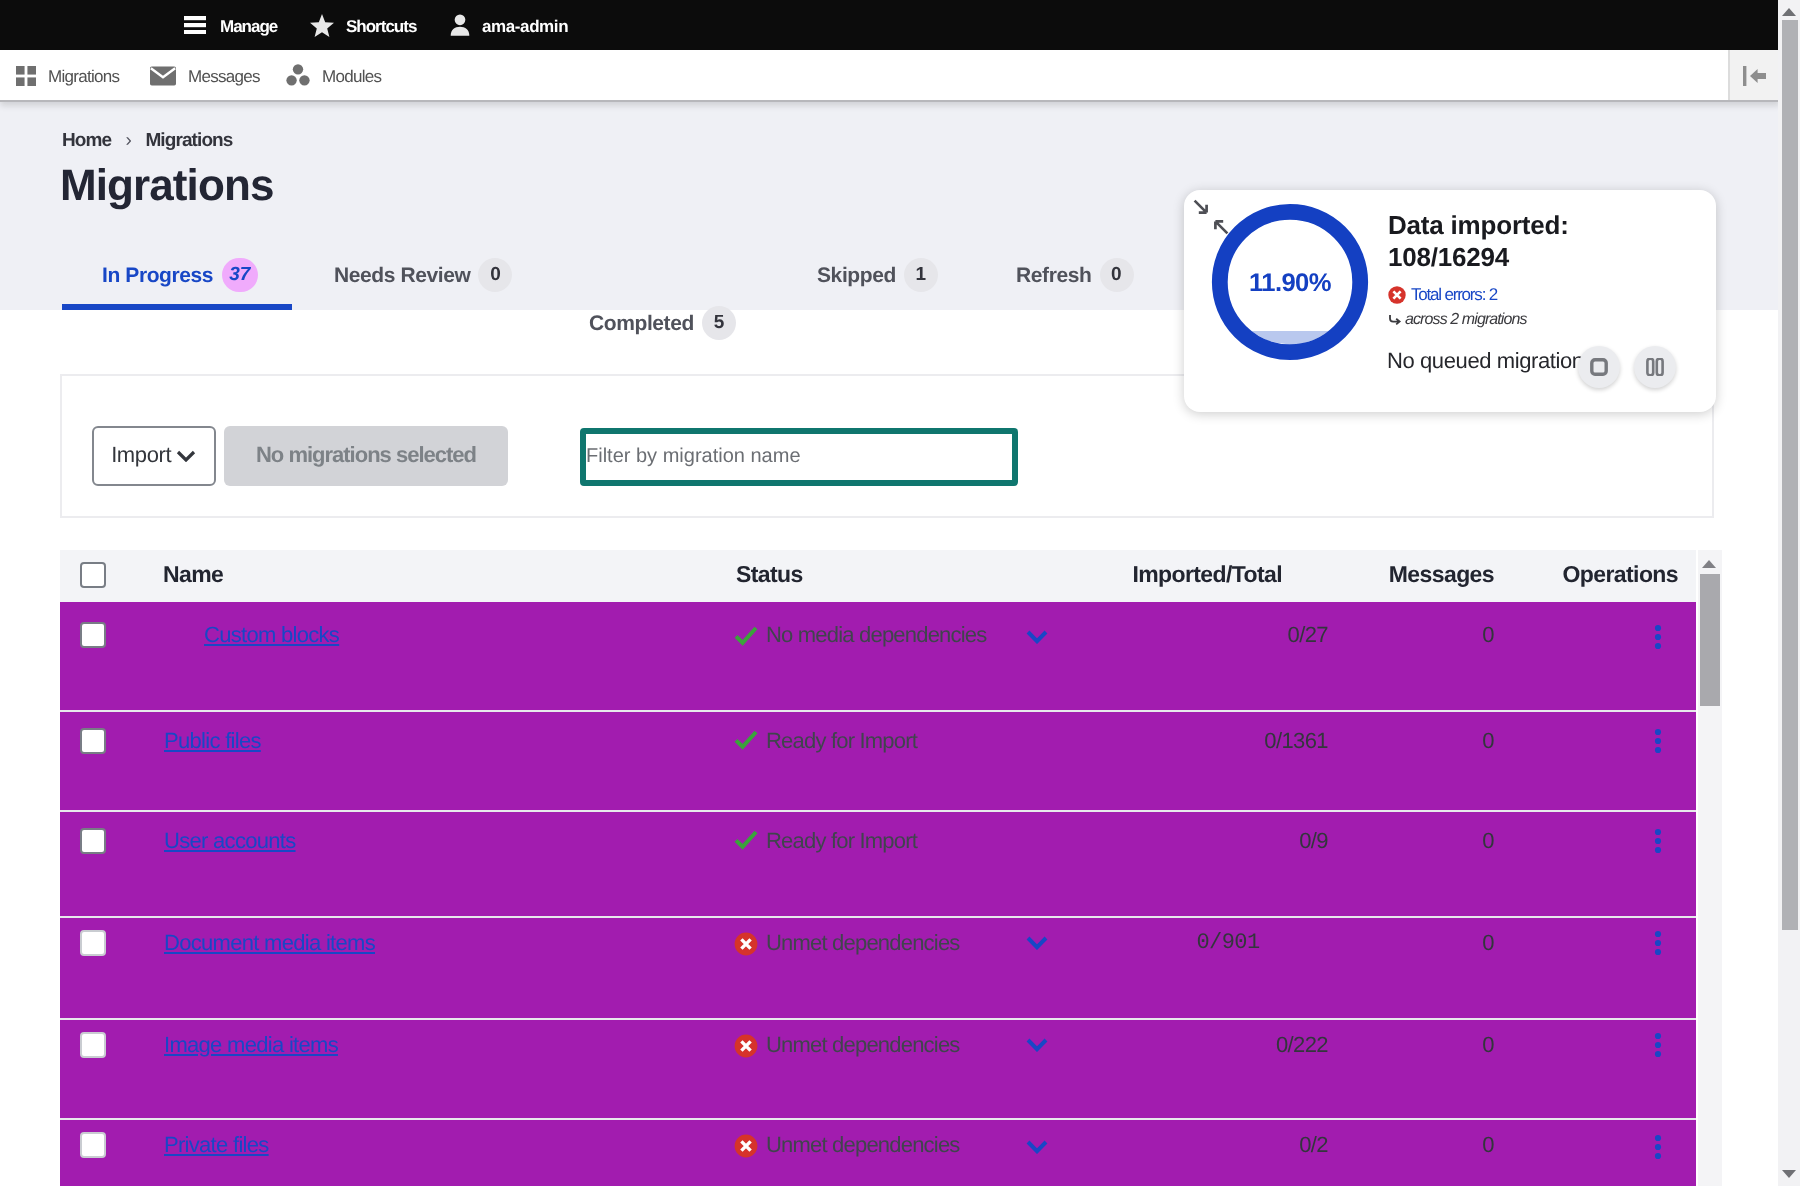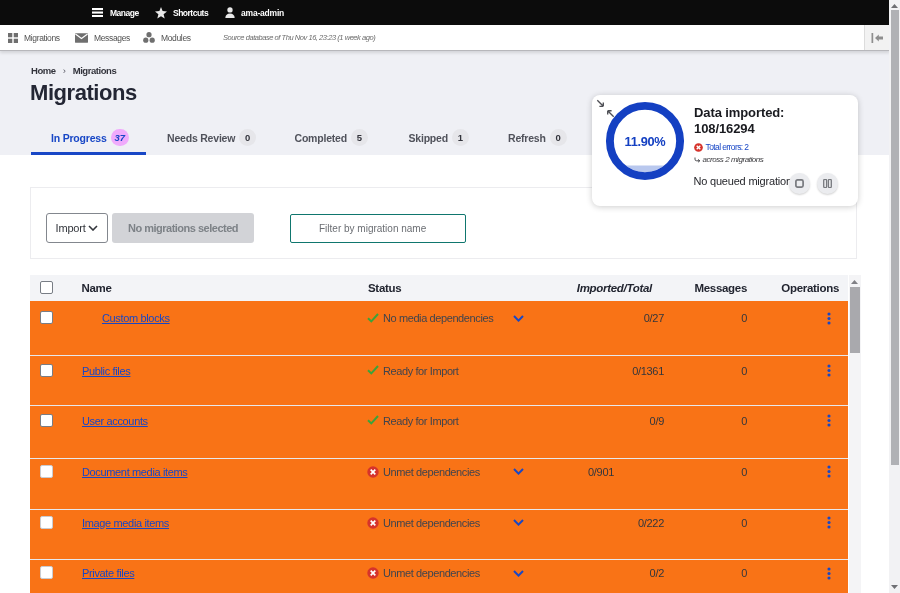--- a/index.html
+++ b/index.html
@@ -22,23 +22,23 @@
   
   .tab { position:absolute; top:124.5px; height:26px; font-size:10.5px; font-weight:bold; letter-spacing:-0.2px; color:#50525b; display:flex; align-items:center; }
   .tab .badge { margin-left:4px; min-width:17px; height:17px; padding:0 4px; border-radius:9px; background:#e6e6ea; color:#33343c; font-size:9.5px; display:flex; align-items:center; justify-content:center; letter-spacing:0; }
   .tab.active { color:#1847c6; }
   .tab.active .badge { background:#f0abfc; color:#1847c6;font-style:italic; }
   #tabline { position:absolute; left:31px; top:152px; width:115px; height:3px; background:#1847c6; }
   
   #panel { position:absolute; left:30px; top:187px; width:827px; height:72px; background:#fff; border:1px solid #ececef; }
   #btnImport { position:absolute; left:46px; top:213px; width:62px; height:30px; background:#fff; border:1px solid #83878e; border-radius:3px; font-size:11px; color:#33363c; display:flex; align-items:center; justify-content:center; letter-spacing:-0.2px; }
   #btnNoMig { position:absolute; left:112px; top:213px; width:142px; height:30px; background:#d2d3d7; border:none; border-radius:3px; font-size:11px; font-weight:bold; color:#7d8287; display:flex; align-items:center; justify-content:center; letter-spacing:-0.5px; }
-  #filter { position:absolute; left:290px; top:213.5px; width:176px; height:29.5px; background:#fff; border:1px solid #0f766e; border-radius:2px; font-size:10px; color:#6b6e73; display:flex; align-items:center; padding-left:28px; letter-spacing:0; }
-  
-  #table { position:absolute; left:30px; top:275px; width:818px; height:318px; background:#f97316; }
+  #filter { position:absolute; left:290px; top:213.5px; width:219px; height:29.5px; background:#fff; border:3px solid #0f766e; border-radius:2px; font-size:10px; color:#6b6e73; display:flex; align-items:center; padding-left:0; letter-spacing:0; }
+  
+  #table { position:absolute; left:30px; top:275px; width:818px; height:318px; background:#a21caf; }
   #thead { position:absolute; left:0; top:0; width:818px; height:25.5px; background:#f3f4f7; }
   .th { position:absolute; top:0; height:26px; display:flex; align-items:center; font-size:11.5px; font-weight:bold; color:#222530; letter-spacing:-0.3px; }
   .rowline { position:absolute; left:0; width:818px; height:1px; background:#e7e8ec; }
   .cb { position:absolute; left:10px; width:13px; height:13px; border:1px solid #787d85; border-radius:2px; background:#fff; }
   .cb.dis { border-color:#c9ccd1; }
   .link { font-size:11px; letter-spacing:-0.35px; color:#1847c6; text-decoration:underline; }
   .stattx { font-size:11px; letter-spacing:-0.4px; color:#40444d; }
   .num { font-size:11px; letter-spacing:-0.3px; color:#33363c; }
   
   #sb-page { position:absolute; left:889px; top:0; width:11px; height:593px; background:#f2f2f4; z-index:40; }
@@ -92,48 +92,47 @@
     <span style="margin-left:6px">Messages</span>
   </div>
   <div class="b2item" style="left:143px;">
     <svg width="12" height="11" viewBox="0 0 15 14">
         <circle cx="7.5" cy="3.4" r="3.3" fill="#6f6f6f"></circle>
         <circle cx="3.4" cy="10.4" r="3.3" fill="#6f6f6f"></circle>
         <circle cx="11.6" cy="10.4" r="3.3" fill="#6f6f6f"></circle>
       </svg>
     <span style="margin-left:6px">Modules</span>
   </div>
-  <div class="b2item" style="left:223px; font-style:italic; color:#6b6b6b; font-size:7.5px; letter-spacing:-0.45px;">Source database of Thu Nov 16, 23:23 (1 week ago)</div>
   <div style="position:absolute; right:1px; top:0; width:25px; height:25px; background:#f2f2f2; border-left:1px solid #dcdcdc; display:flex; align-items:center; justify-content:center;">
     <svg width="12" height="10" viewBox="0 0 12 10">
         <rect x="0.5" y="0" width="1.7" height="10" fill="#8e8e8e"></rect>
         <path d="M4 5 L7.8 1.5 L7.8 3.5 L12 3.5 L12 6.5 L7.8 6.5 L7.8 8.5 Z" fill="#8e8e8e"></path>
       </svg>
   </div>
 </div>
 <div id="crumb">Home <span class="sep">›</span> Migrations</div>
 <div id="h1">Migrations</div>
 <div class="tab active" style="left:51px;text-align:right;">In Progress<span class="badge">37</span></div>
 <div class="tab" style="left:167px;">Needs&nbsp;Review<span class="badge">0</span></div>
-<div class="tab" style="left:294.5px;">Completed<span class="badge">5</span></div>
+<div class="tab" style="left:294.5px;margin-top:24px;">Completed<span class="badge">5</span></div>
 <div class="tab" style="left:408.5px;">Skipped<span class="badge">1</span></div>
 <div class="tab" style="left:508px;">Refresh<span class="badge">0</span></div>
 <div id="tabline"></div>
 <div id="panel"></div>
 <div id="btnImport">Import&nbsp;<svg width="10" height="6" viewBox="0 0 10 6">
       <polyline points="1,1 5,5 9,1" fill="none" stroke="#33363c" stroke-width="1.6"></polyline>
     </svg></div>
 <div id="btnNoMig">No migrations selected</div>
 <div id="filter">Filter by migration name</div>
 <div id="table">
   <div id="thead">
     <div class="cb" style="top:5.5px;"></div>
     <div class="th" style="left:51.5px;">Name</div>
     <div class="th" style="left:338px;">Status</div>
-    <div class="th" style="left:467px; width:155px; justify-content:flex-end;font-style:italic;">Imported/Total</div>
+    <div class="th" style="left:456px; width:155px; justify-content:flex-end;">Imported/Total</div>
     <div class="th" style="left:634px; width:83px; justify-content:flex-end;">Messages</div>
     <div class="th" style="left:717px; width:92px; justify-content:flex-end;">Operations</div>
   </div>
 
   <div class="rowline" style="top:80px;"></div>
   <div class="rowline" style="top:130.3px;"></div>
   <div class="rowline" style="top:182.5px;"></div>
   <div class="rowline" style="top:233.5px;"></div>
   <div class="rowline" style="top:283.8px;"></div>
 </div>
@@ -201,21 +200,21 @@
         <circle cx="6" cy="6" r="5.7" fill="#d6332b"></circle>
         <path d="M3.7 3.7 L8.3 8.3 M8.3 3.7 L3.7 8.3" stroke="#fff" stroke-width="1.7"></path>
       </svg>
     </div>
 <div class="abs stattx" style="left:383px; top:464.5px; line-height:14px;">Unmet dependencies</div>
 <div class="abs" style="left:513px; top:468.0px;">
       <svg width="11" height="7" viewBox="0 0 11 7">
         <polyline points="1,1 5.5,5.6 10,1" fill="none" stroke="#1847c6" stroke-width="2"></polyline>
       </svg>
     </div>
-<div class="abs num" style="left:588px; top:464.5px; width:100px; line-height:14px; text-align:left;">0/901</div>
+<div class="abs num" style="left:564px; top:464.5px; width:100px; line-height:14px; text-align:center;font-family:Liberation Mono, monospace;">0/901</div>
 <div class="abs num" style="left:697px; top:464.5px; width:50px; line-height:14px; text-align:right;">0</div>
 <div class="abs" style="left:827px; top:465.0px;">
       <svg width="4" height="13" viewBox="0 0 4 13">
         <circle cx="2" cy="2" r="1.55" fill="#1847c6"></circle>
         <circle cx="2" cy="6.5" r="1.55" fill="#1847c6"></circle>
         <circle cx="2" cy="11" r="1.55" fill="#1847c6"></circle>
       </svg>
     </div>
 <div class="abs cb dis" style="left:40px; top:515.5px;"></div>
 <div class="abs link" style="left:82px; top:515.5px; line-height:14px;">Image media items</div>

